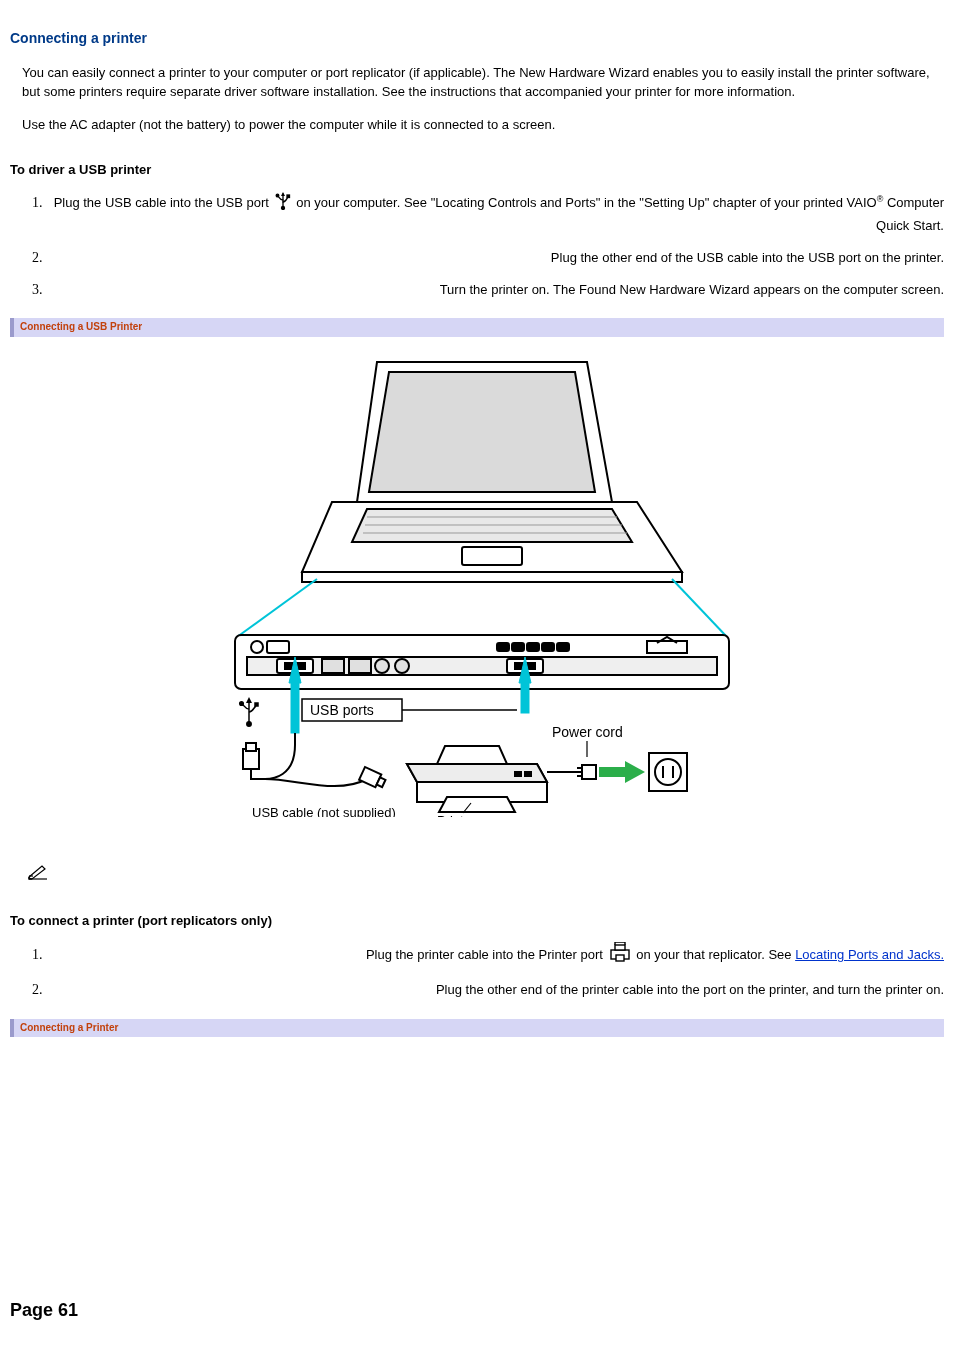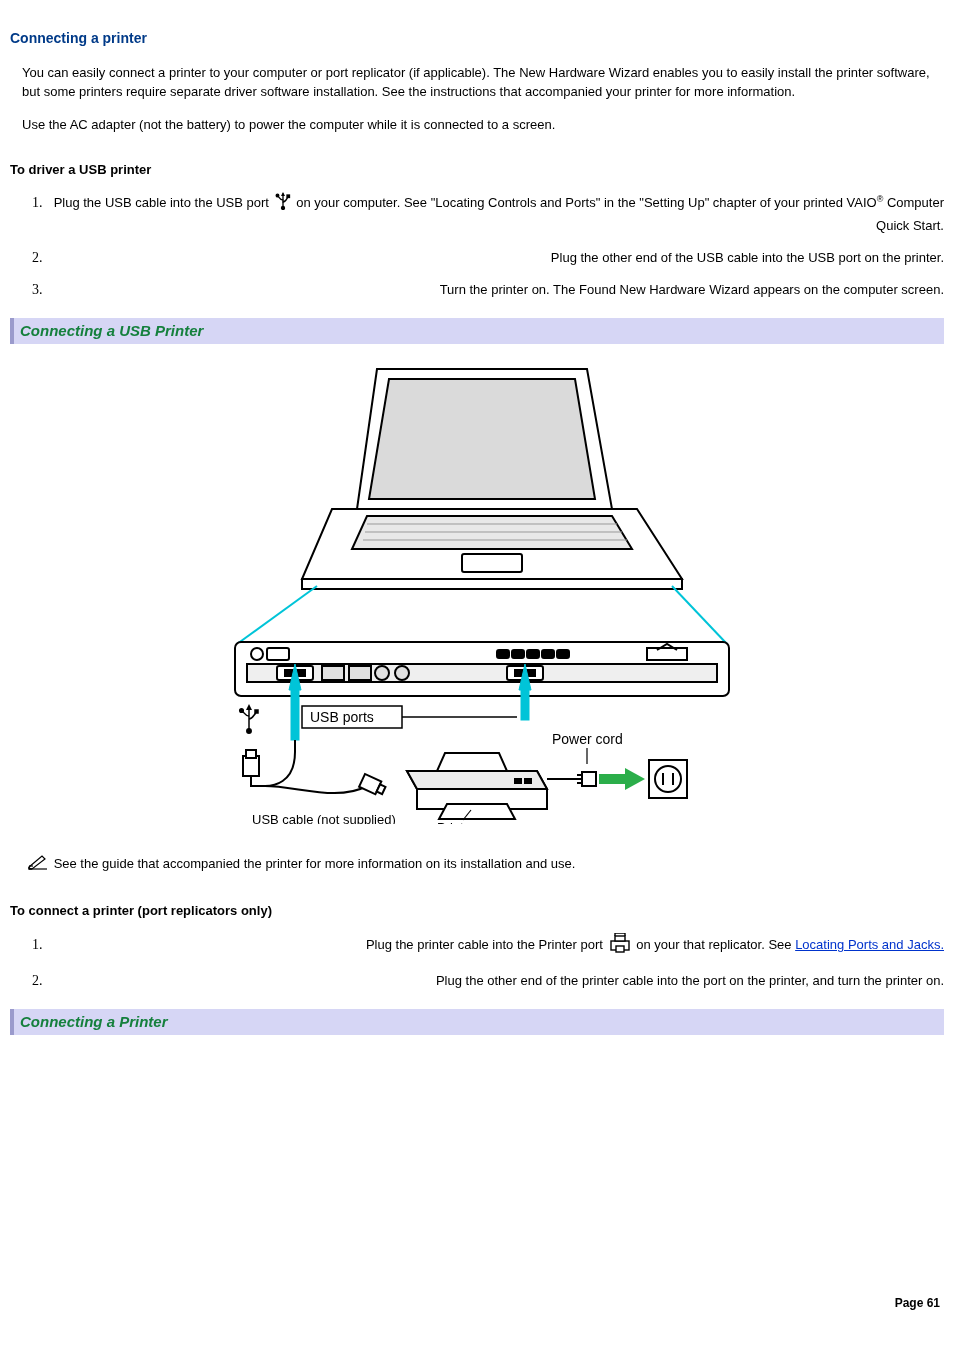--- a/index.html
+++ b/index.html
@@ -36,47 +36,45 @@
   }
   ol.numlist li .litext {
     font-family: Verdana, Geneva, sans-serif;
     font-size: 13px;
   }
   .bold { font-weight: normal; }
   .reg { font-size: 9px; vertical-align: super; }
   .figbar {
     background: #D6D6F5;
     border-left: 4px solid #9A9ACC;
-    color: #15803d;
-    font-style: italic;
-    font-weight: bold;
-    font-size: 15px;
+    color: #c2410c;
+    font-weight: bold;
+    font-size: 10px;
     padding: 2px 6px;
     margin: 0 0 2px 0;
   }
   .figure-box {
     width: 520px;
-    margin: 10px auto 24px auto;
+    margin: 10px auto 41px auto;
     position: relative;
   }
   .icon-inline {
     display: inline-block;
     vertical-align: middle;
     margin: 0 2px;
   }
   .note-box {
     margin: 0 0 18px 18px;
     font-size: 13px;
   }
   .note-box .pencil-icon { vertical-align: middle; margin-right: 2px; }
   a.doc-link { color: #0033CC; }
   .page-footer {
-    text-align: right;
-    font-weight: bold;
-    font-size: 12px;
+    font-weight: bold;
+    font-size: 18px;
     margin-top: 260px;
     margin-right: 4px;
   }
   
   .svgtext { font-family: Arial, sans-serif; font-size: 14px; fill: #000; }
 </style>
 </head>
 <body>
 
 <h2 class="section-title">Connecting a printer</h2>
@@ -260,21 +258,20 @@
   <span class="pencil-icon">
     <svg width="20" height="16" viewBox="0 0 20 16">
       <g stroke="#000" stroke-width="1.2" fill="none">
         <path d="M1 13 L14 2 L17 5 L4 15 L1 15 Z"></path>
         <path d="M4 15 L1 15 L1 13" fill="#000"></path>
         <path d="M1 15 L19 15"></path>
         <path d="M1 12 L5 12"></path>
       </g>
     </svg>
   </span>
-  <span>See the guide that accompanied the printer for more information on its installation and use.</span>
 </div>
 
 <div class="subhead">To connect a printer (port replicators only)</div>
 
 <ol class="numlist">
   <li>
     <span class="litext">
       <span>Plug the printer cable into the Printer port </span>
       <span class="icon-inline">
         <svg width="22" height="20" viewBox="0 0 22 20">

